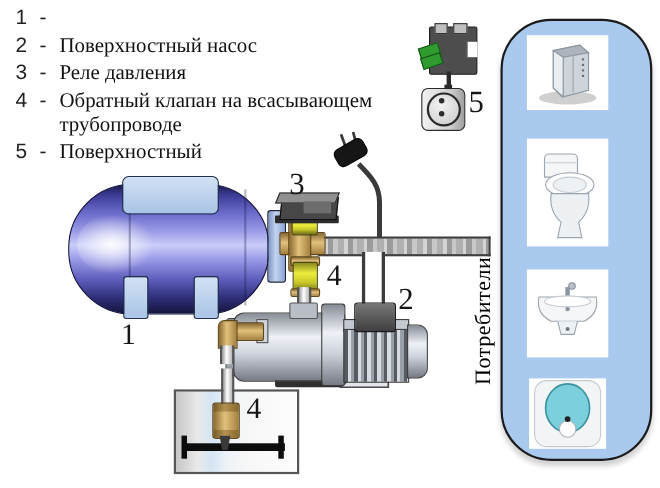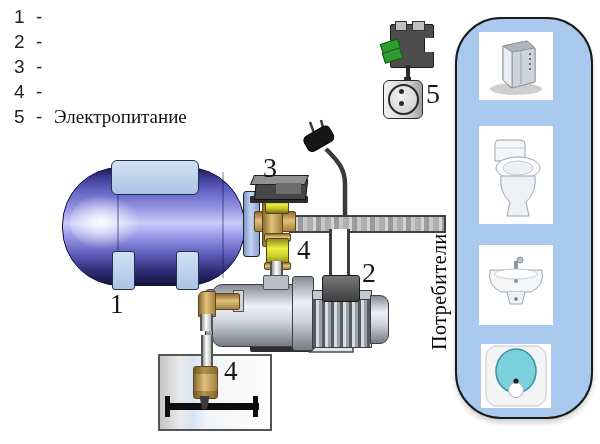--- a/index.html
+++ b/index.html
@@ -111,33 +111,36 @@
 <div id="stage">
 
   <div id="legend">
     <div class="legend-row">
       <span class="legend-num">1</span>
       <span class="legend-dash">-</span>
     </div>
     <div class="legend-row">
       <span class="legend-num">2</span>
       <span class="legend-dash">-</span>
+      <span class="legend-label">Поверхностный насос</span>
     </div>
     <div class="legend-row">
       <span class="legend-num">3</span>
       <span class="legend-dash">-</span>
+      <span class="legend-label">Реле давления</span>
     </div>
     <div class="legend-row">
       <span class="legend-num">4</span>
       <span class="legend-dash">-</span>
+      <span class="legend-label">Обратный клапан на всасывающем трубопроводе</span>
     </div>
     <div class="legend-row">
       <span class="legend-num">5</span>
       <span class="legend-dash">-</span>
-      <span class="legend-label">Электропитание</span>
+      <span class="legend-label">Поверхностный</span>
     </div>
   </div>
 
   <div id="consumers" class="abs">
     <div class="consumer-card" style="top:13px;height:68px;">
       <svg width="74" height="68" viewBox="0 0 74 68">
         <ellipse cx="37" cy="57" rx="26" ry="6" fill="#cfcfcf"></ellipse>
         <polygon points="24,14 48,9 56,16 56,50 32,56 24,48" fill="#dfe2e6" stroke="#8d98a2"></polygon>
         <polygon points="24,14 48,9 56,16 33,20" fill="#aeb4bc" stroke="#8d98a2"></polygon>
         <polygon points="33,20 56,16 56,50 33,56" fill="#cfd4da" stroke="#8d98a2"></polygon>

